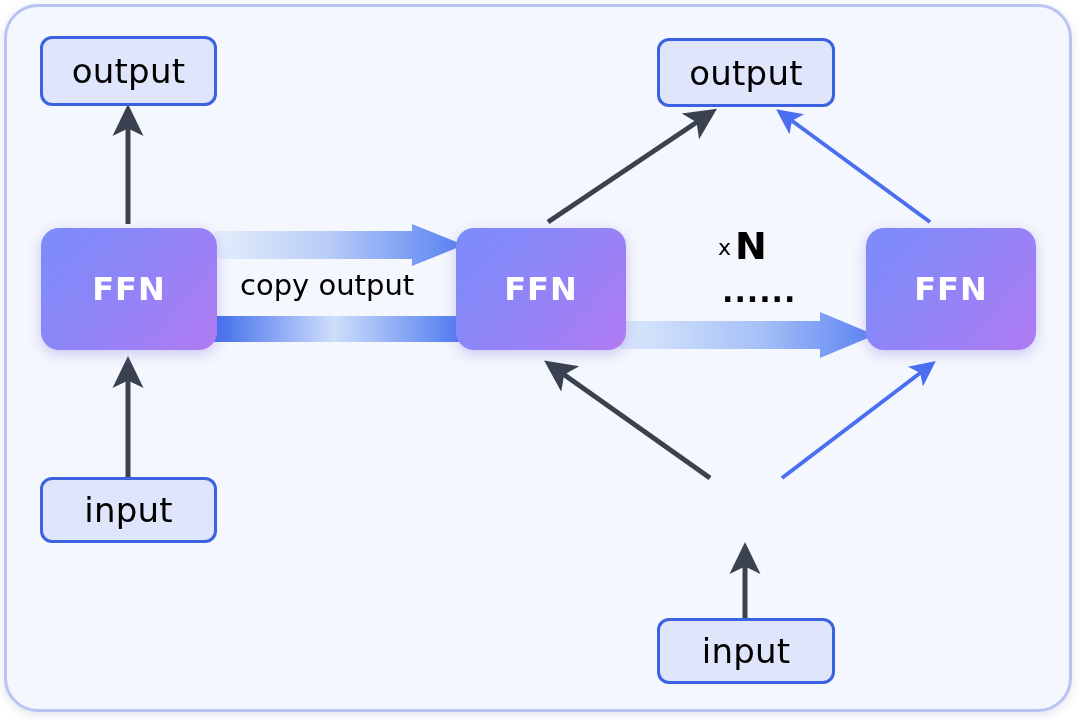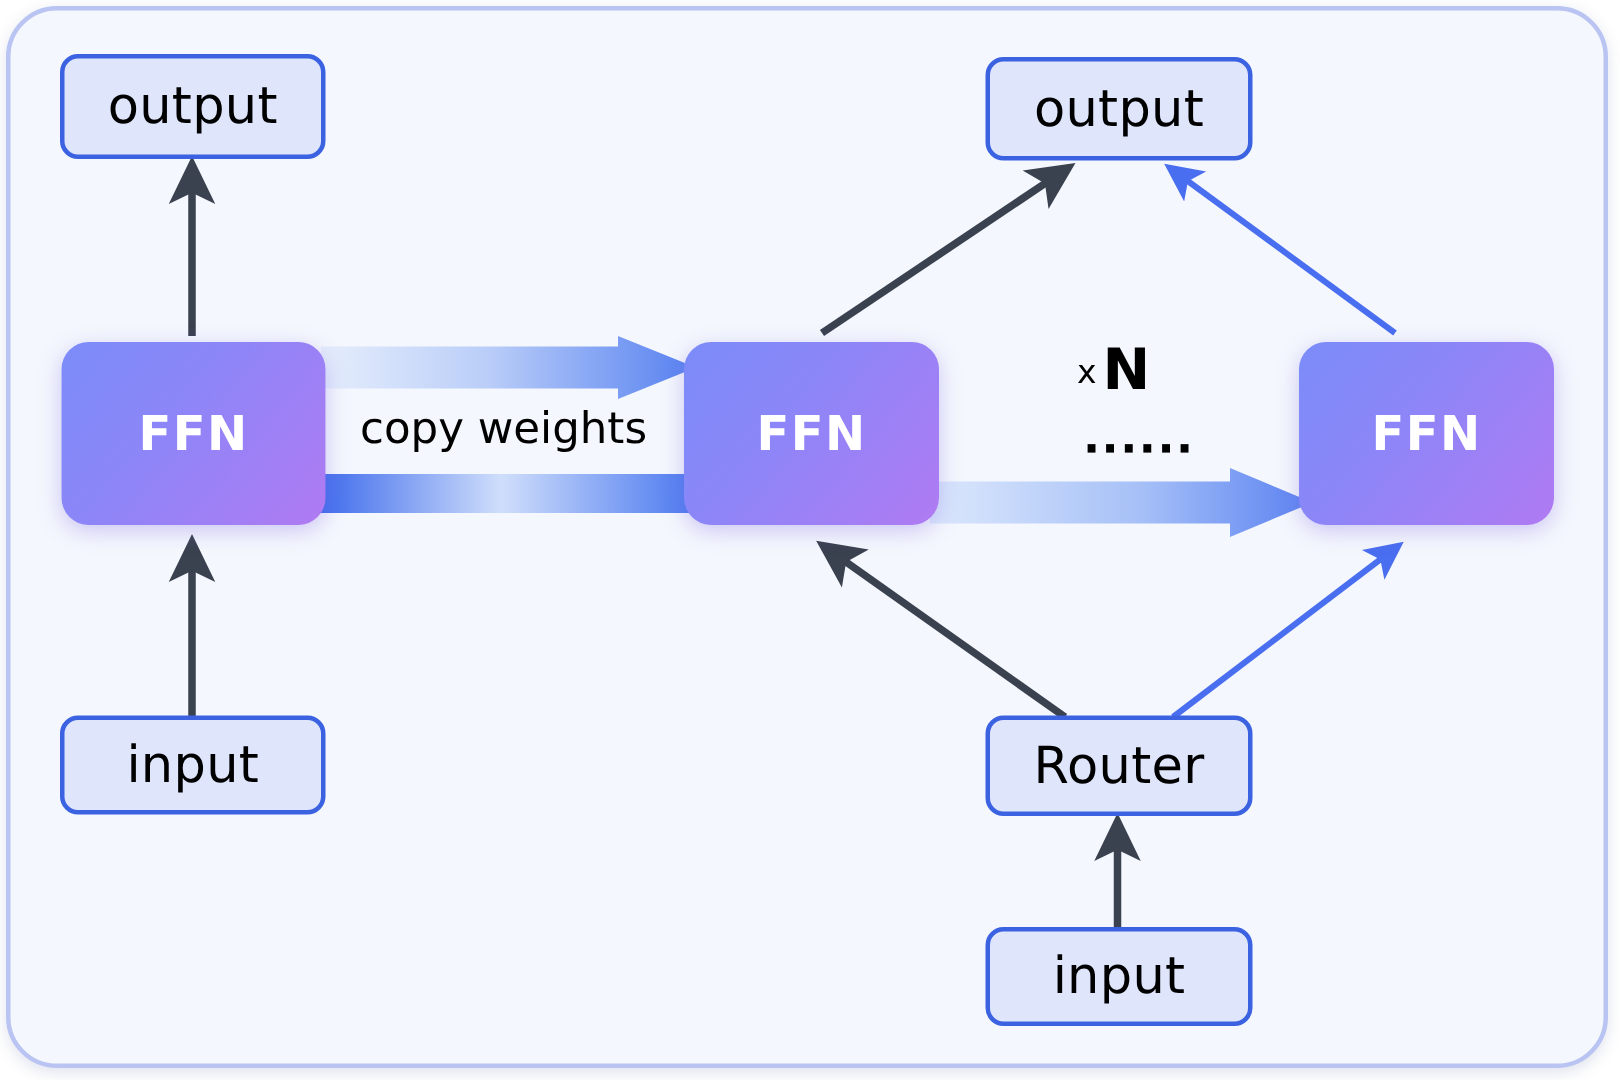--- a/index.html
+++ b/index.html
@@ -198,29 +198,26 @@
   </div>
 
   <div class="ffnbox" style="left:456px; top:228px; width:170px; height:122px;">
     <span>FFN</span>
   </div>
 
   <div class="ffnbox" style="left:866px; top:228px; width:170px; height:122px;">
     <span>FFN</span>
   </div>
 
-  <div class="plainbox" style="left:657px; top:477px; width:178px; height:67px;">
-    <span>Router</span>
-  </div>
 
   <div class="plainbox" style="left:657px; top:618px; width:178px; height:66px;">
     <span>input</span>
   </div>
 
-  <div class="lbl" id="copy-weights-label">copy weights</div>
+  <div class="lbl" id="copy-weights-label">copy output</div>
 
   <div class="lbl" id="times-n-label">
     <span>x</span><span class="nbig">N</span>
   </div>
 
   <div class="lbl" id="ellipsis-label">······</div>
 
 </div>
 
 </body></html>

